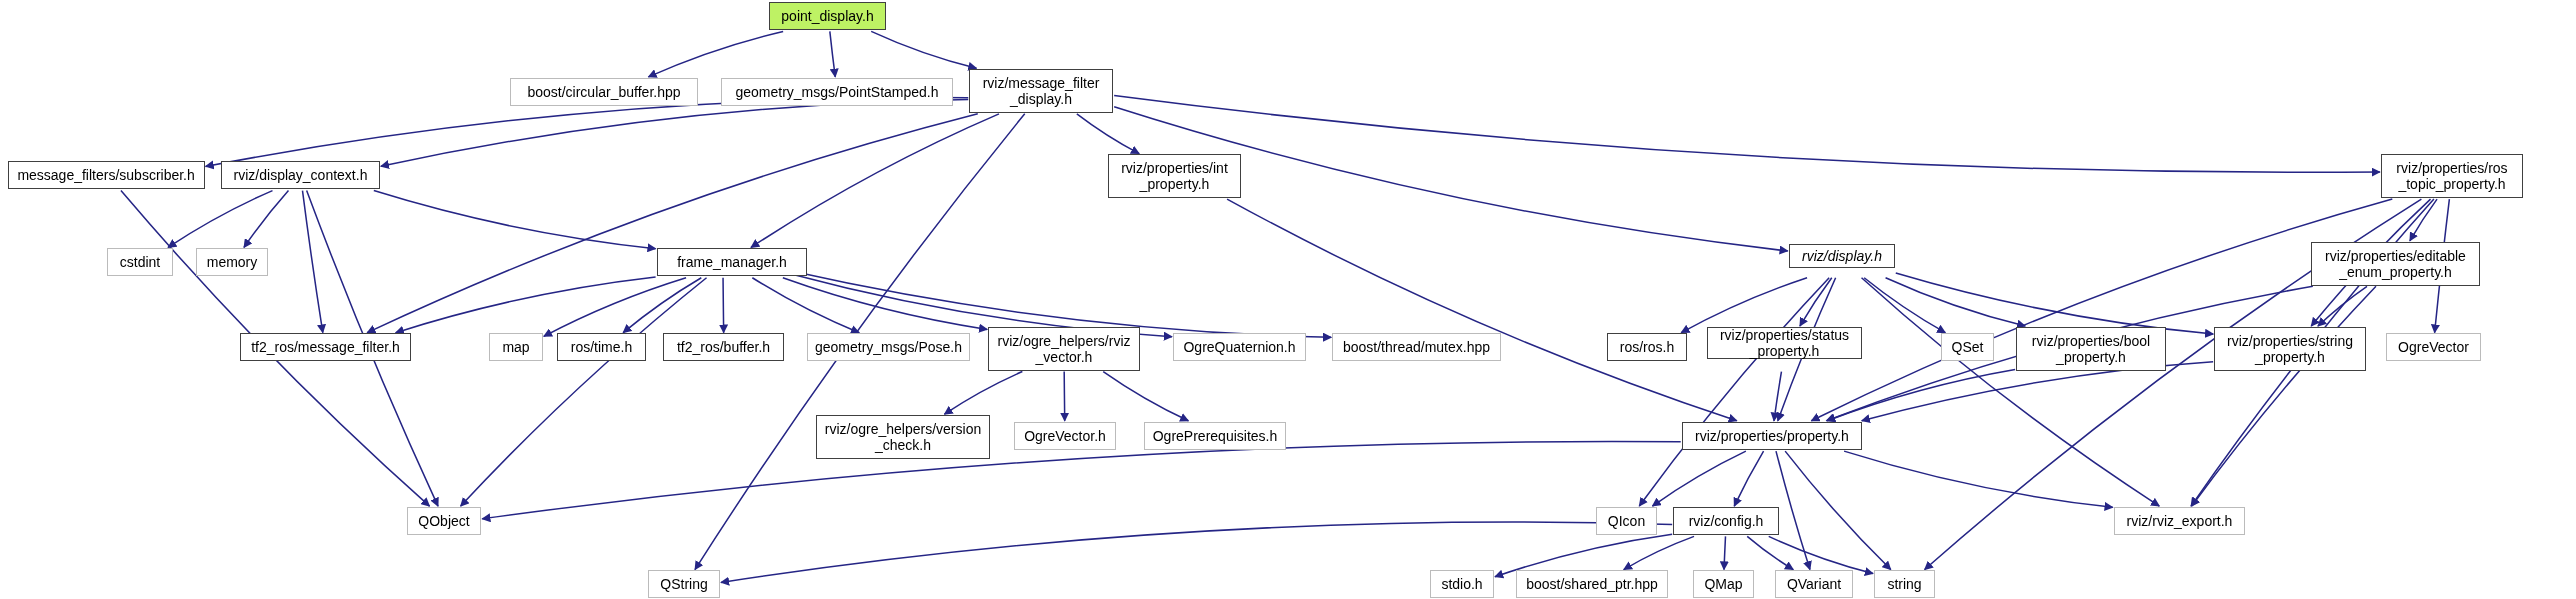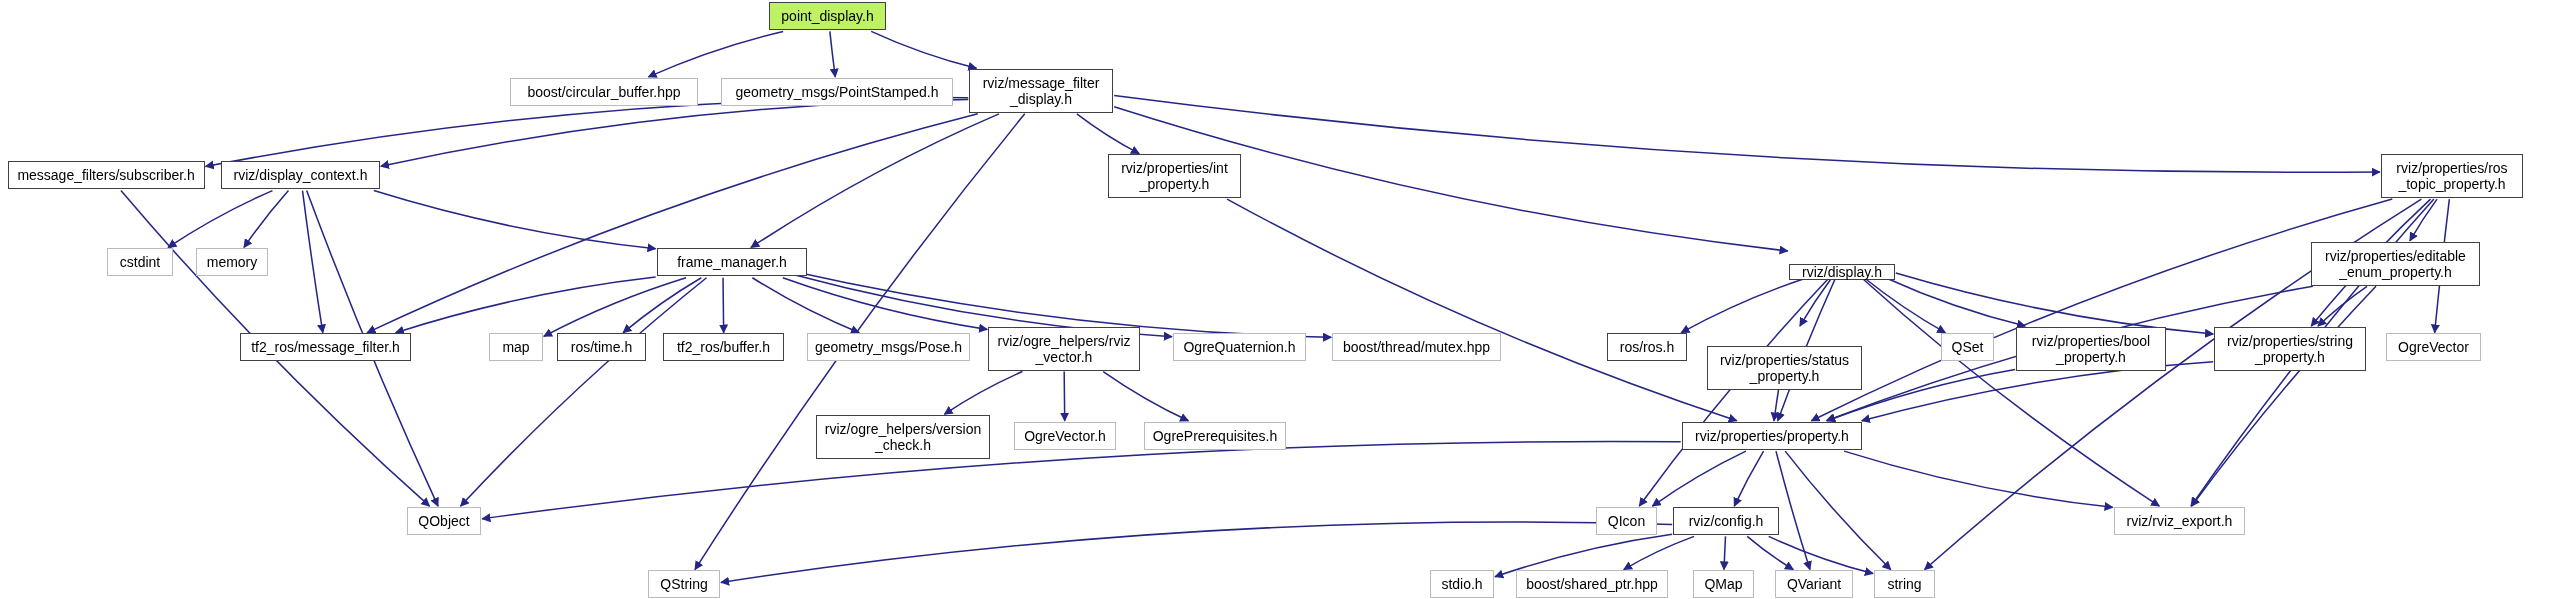--- a/index.html
+++ b/index.html
@@ -114,34 +114,34 @@
 _display.h</span></div>
       <div class="node strong" style="left: 7.6px; top: 161px; width: 197px; height: 28px;"><span>message_filters/subscriber.h</span></div>
       <div class="node strong" style="left: 221px; top: 161px; width: 159px; height: 28px;"><span>rviz/display_context.h</span></div>
       <div class="node strong" style="left: 1108px; top: 154px; width: 133px; height: 44px;"><span>rviz/properties/int
 _property.h</span></div>
       <div class="node strong" style="left: 2381px; top: 154px; width: 142px; height: 44px;"><span>rviz/properties/ros
 _topic_property.h</span></div>
       <div class="node" style="left: 107px; top: 248px; width: 66px; height: 28px;"><span>cstdint</span></div>
       <div class="node" style="left: 196px; top: 248px; width: 72px; height: 28px;"><span>memory</span></div>
       <div class="node strong" style="left: 657px; top: 248px; width: 150px; height: 28px;"><span>frame_manager.h</span></div>
-      <div class="node strong" style="left: 1789px; top: 264px; width: 106px; height: 16px;"><span>rviz/display.h</span></div>
+      <div class="node strong" style="left: 1789px; top: 244px; width: 106px; height: 24px; font-style: italic;"><span>rviz/display.h</span></div>
       <div class="node strong" style="left: 2311px; top: 242px; width: 169px; height: 44px;"><span>rviz/properties/editable
 _enum_property.h</span></div>
       <div class="node strong" style="left: 240px; top: 333px; width: 171px; height: 28px; justify-content: center;"><span>tf2_ros/message_filter.h</span></div>
       <div class="node" style="left: 489px; top: 333px; width: 54px; height: 28px;"><span>map</span></div>
       <div class="node strong" style="left: 557px; top: 333px; width: 89px; height: 28px;"><span>ros/time.h</span></div>
       <div class="node strong" style="left: 663px; top: 333px; width: 121px; height: 28px;"><span>tf2_ros/buffer.h</span></div>
       <div class="node" style="left: 807px; top: 333px; width: 163px; height: 28px;"><span>geometry_msgs/Pose.h</span></div>
       <div class="node strong" style="left: 988px; top: 327px; width: 152px; height: 44px;"><span>rviz/ogre_helpers/rviz
 _vector.h</span></div>
       <div class="node" style="left: 1173px; top: 333px; width: 133px; height: 28px;"><span>OgreQuaternion.h</span></div>
       <div class="node" style="left: 1332px; top: 333px; width: 169px; height: 28px;"><span>boost/thread/mutex.hpp</span></div>
       <div class="node strong" style="left: 1607px; top: 333px; width: 80px; height: 28px;"><span>ros/ros.h</span></div>
-      <div class="node strong" style="left: 1707px; top: 327px; width: 155px; height: 44px; margin-top: 19px;"><span>rviz/properties/status
+      <div class="node strong" style="left: 1707px; top: 327px; width: 155px; height: 32px;"><span>rviz/properties/status
 _property.h</span></div>
       <div class="node" style="left: 1941px; top: 333px; width: 53px; height: 28px;"><span>QSet</span></div>
       <div class="node strong" style="left: 2016px; top: 327px; width: 150px; height: 44px;"><span>rviz/properties/bool
 _property.h</span></div>
       <div class="node strong" style="left: 2214px; top: 327px; width: 152px; height: 44px;"><span>rviz/properties/string
 _property.h</span></div>
       <div class="node" style="left: 2386px; top: 333px; width: 95px; height: 28px;"><span>OgreVector</span></div>
       <div class="node strong" style="left: 816px; top: 415px; width: 174px; height: 44px;"><span>rviz/ogre_helpers/version
 _check.h</span></div>
       <div class="node" style="left: 1014px; top: 422px; width: 102px; height: 28px;"><span>OgreVector.h</span></div>

